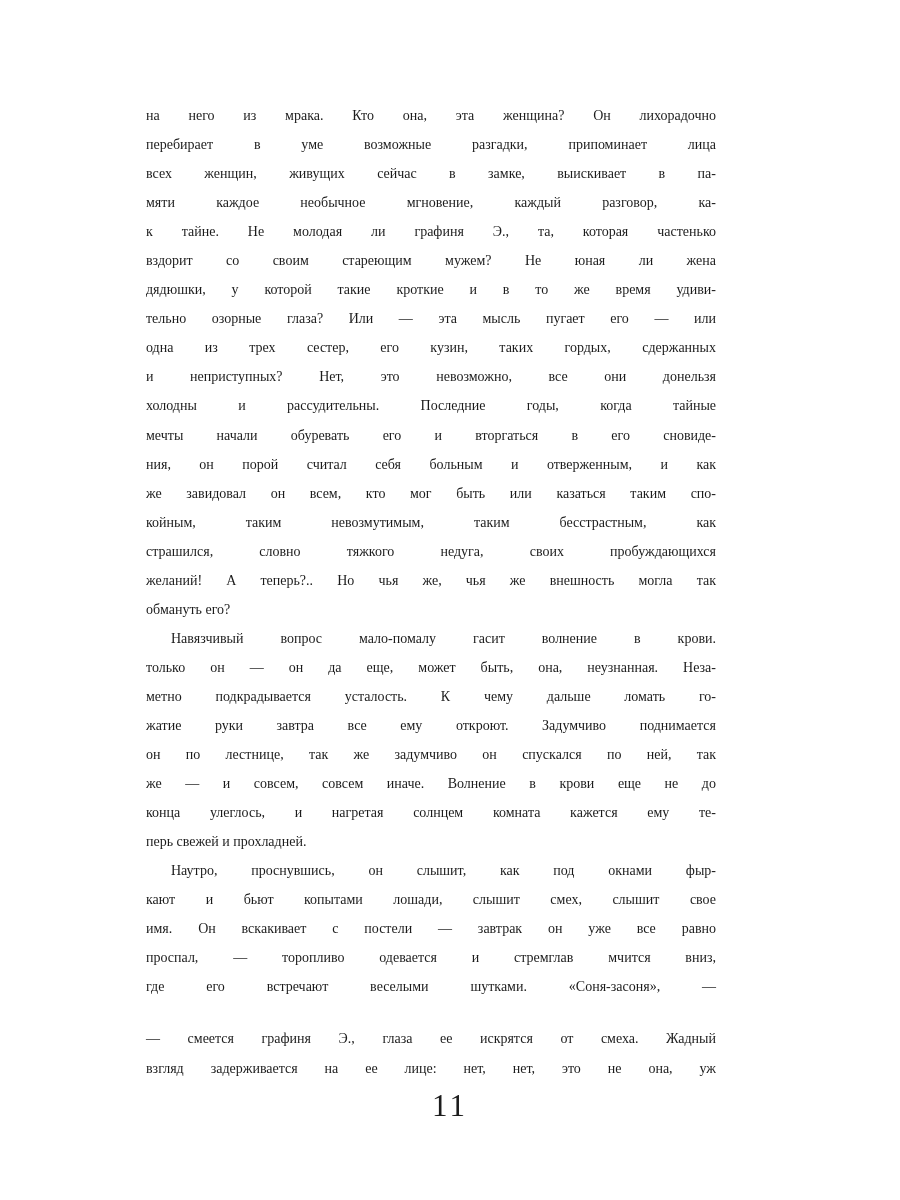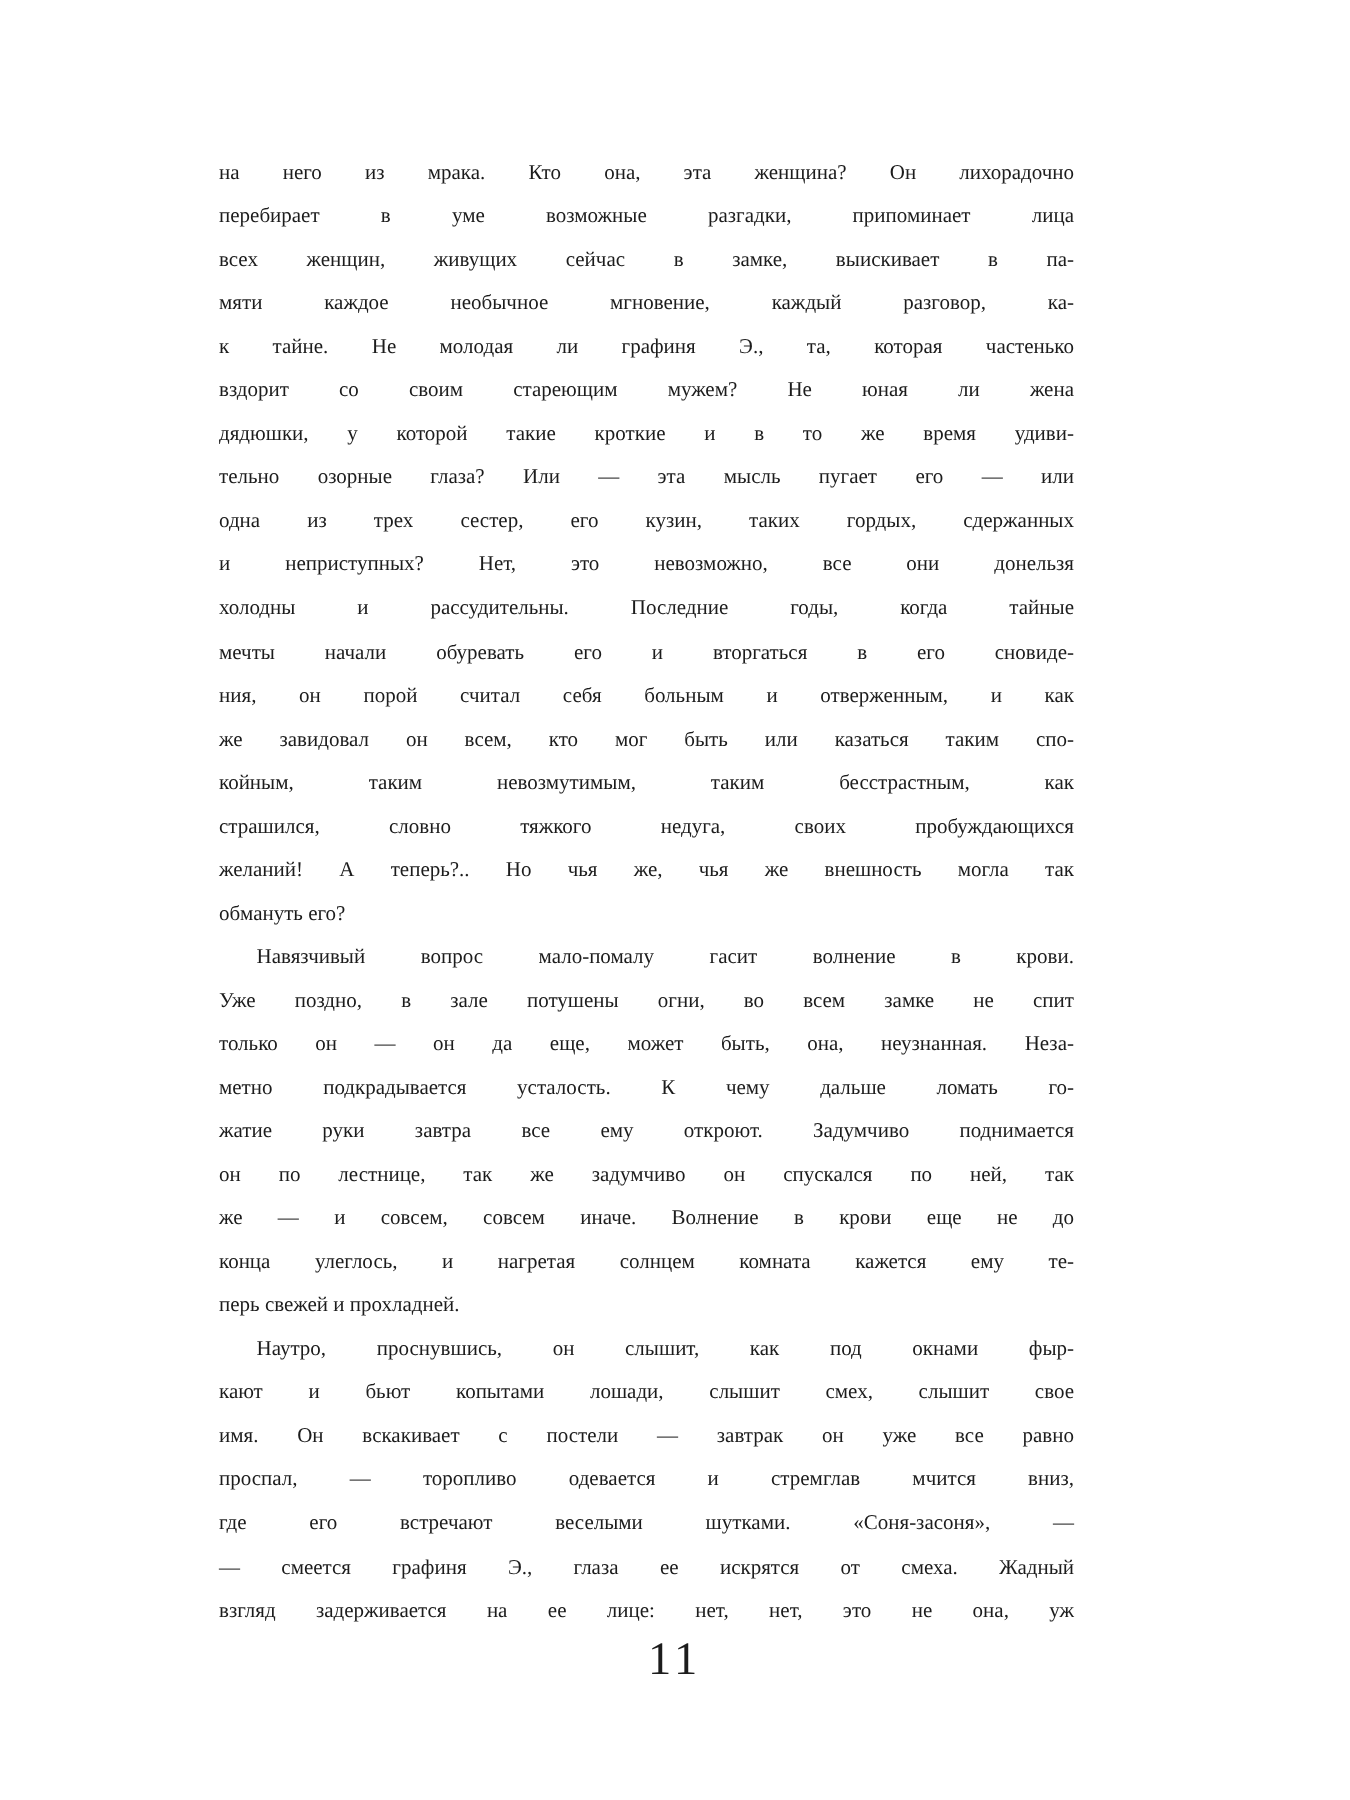--- a/index.html
+++ b/index.html
@@ -73,33 +73,32 @@
       <span class="line" style="white-space: nowrap; display: block; width: 570px; word-spacing: 7.85156px;">мечты начали обуревать его и вторгаться в его сновиде-</span>
       <span class="line" style="white-space: nowrap; display: block; width: 570px; word-spacing: 4.66493px;">ния, он порой считал себя больным и отверженным, и как</span>
       <span class="line" style="white-space: nowrap; display: block; width: 570px; word-spacing: 2.15937px;">же завидовал он всем, кто мог быть или казаться таким спо-</span>
       <span class="line" style="white-space: nowrap; display: block; width: 570px; word-spacing: 10.7344px;">койным, таким невозмутимым, таким бесстрастным, как</span>
       <span class="line" style="white-space: nowrap; display: block; width: 570px; word-spacing: 5.00625px;">страшился, словно тяжкого недуга, своих пробуждающихся</span>
       <span class="line" style="white-space: nowrap; display: block; width: 570px; word-spacing: 1.44687px;">желаний! А теперь?.. Но чья же, чья же внешность могла так</span>
       <span class="line last">обмануть его?</span>
     </div>
     <div class="para">
       <span class="line indent" style="white-space: nowrap; display: block; width: 570px; word-spacing: -0.966146px;">Навязчивый вопрос мало-помалу гасит волнение в крови.</span>
-      <span class="line" style="white-space: nowrap; display: block; width: 570px; word-spacing: 4.42344px;">Уже поздно, в зале потушены огни, во всем замке не спит</span>
       <span class="line" style="white-space: nowrap; display: block; width: 570px; word-spacing: 2.76719px;">только он — он да еще, может быть, она, неузнанная. Неза-</span>
       <span class="line" style="white-space: nowrap; display: block; width: 570px; word-spacing: 3.22098px;">метно подкрадывается усталость. К чему дальше ломать го-</span>
       <span class="line" style="white-space: nowrap; display: block; width: 570px; word-spacing: 2.92634px;">жатие руки завтра все ему откроют. Задумчиво поднимается</span>
       <span class="line" style="white-space: nowrap; display: block; width: 570px; word-spacing: 3.19844px;">он по лестнице, так же задумчиво он спускался по ней, так</span>
       <span class="line" style="white-space: nowrap; display: block; width: 570px; word-spacing: 3.25994px;">же — и совсем, совсем иначе. Волнение в крови еще не до</span>
       <span class="line" style="white-space: nowrap; display: block; width: 570px; word-spacing: 2.38867px;">конца улеглось, и нагретая солнцем комната кажется ему те-</span>
       <span class="line last">перь свежей и прохладней.</span>
     </div>
     <div class="para">
       <span class="line indent" style="white-space: nowrap; display: block; width: 570px; word-spacing: 1.56027px;">Наутро, проснувшись, он слышит, как под окнами фыр-</span>
       <span class="line" style="white-space: nowrap; display: block; width: 570px; word-spacing: 3.59375px;">кают и бьют копытами лошади, слышит смех, слышит свое</span>
       <span class="line" style="white-space: nowrap; display: block; width: 570px; word-spacing: 4.05px;">имя. Он вскакивает с постели — завтрак он уже все равно</span>
       <span class="line" style="white-space: nowrap; display: block; width: 570px; word-spacing: 4.83929px;">проспал, — торопливо одевается и стремглав мчится вниз,</span>
       <span class="line" style="white-space: nowrap; display: block; width: 570px; word-spacing: 8.45833px;">где его встречают веселыми шутками. «Соня-засоня», —</span>
-      <span class="line" style="white-space: nowrap; display: block; width: 570px; word-spacing: 3.33333px;">— смеется графиня Э., глаза ее искрятся от смеха. Жадный</span>
+      <span class="line" style="white-space: nowrap; display: block; width: 570px; word-spacing: 3.33333px; margin-top: 23px;">— смеется графиня Э., глаза ее искрятся от смеха. Жадный</span>
       <span class="line" style="white-space: nowrap; display: block; width: 570px; word-spacing: 5.68438px;">взгляд задерживается на ее лице: нет, нет, это не она, уж</span>
     </div>
   </div>
 
 <div class="page-number">11</div>
 
 </body></html>

